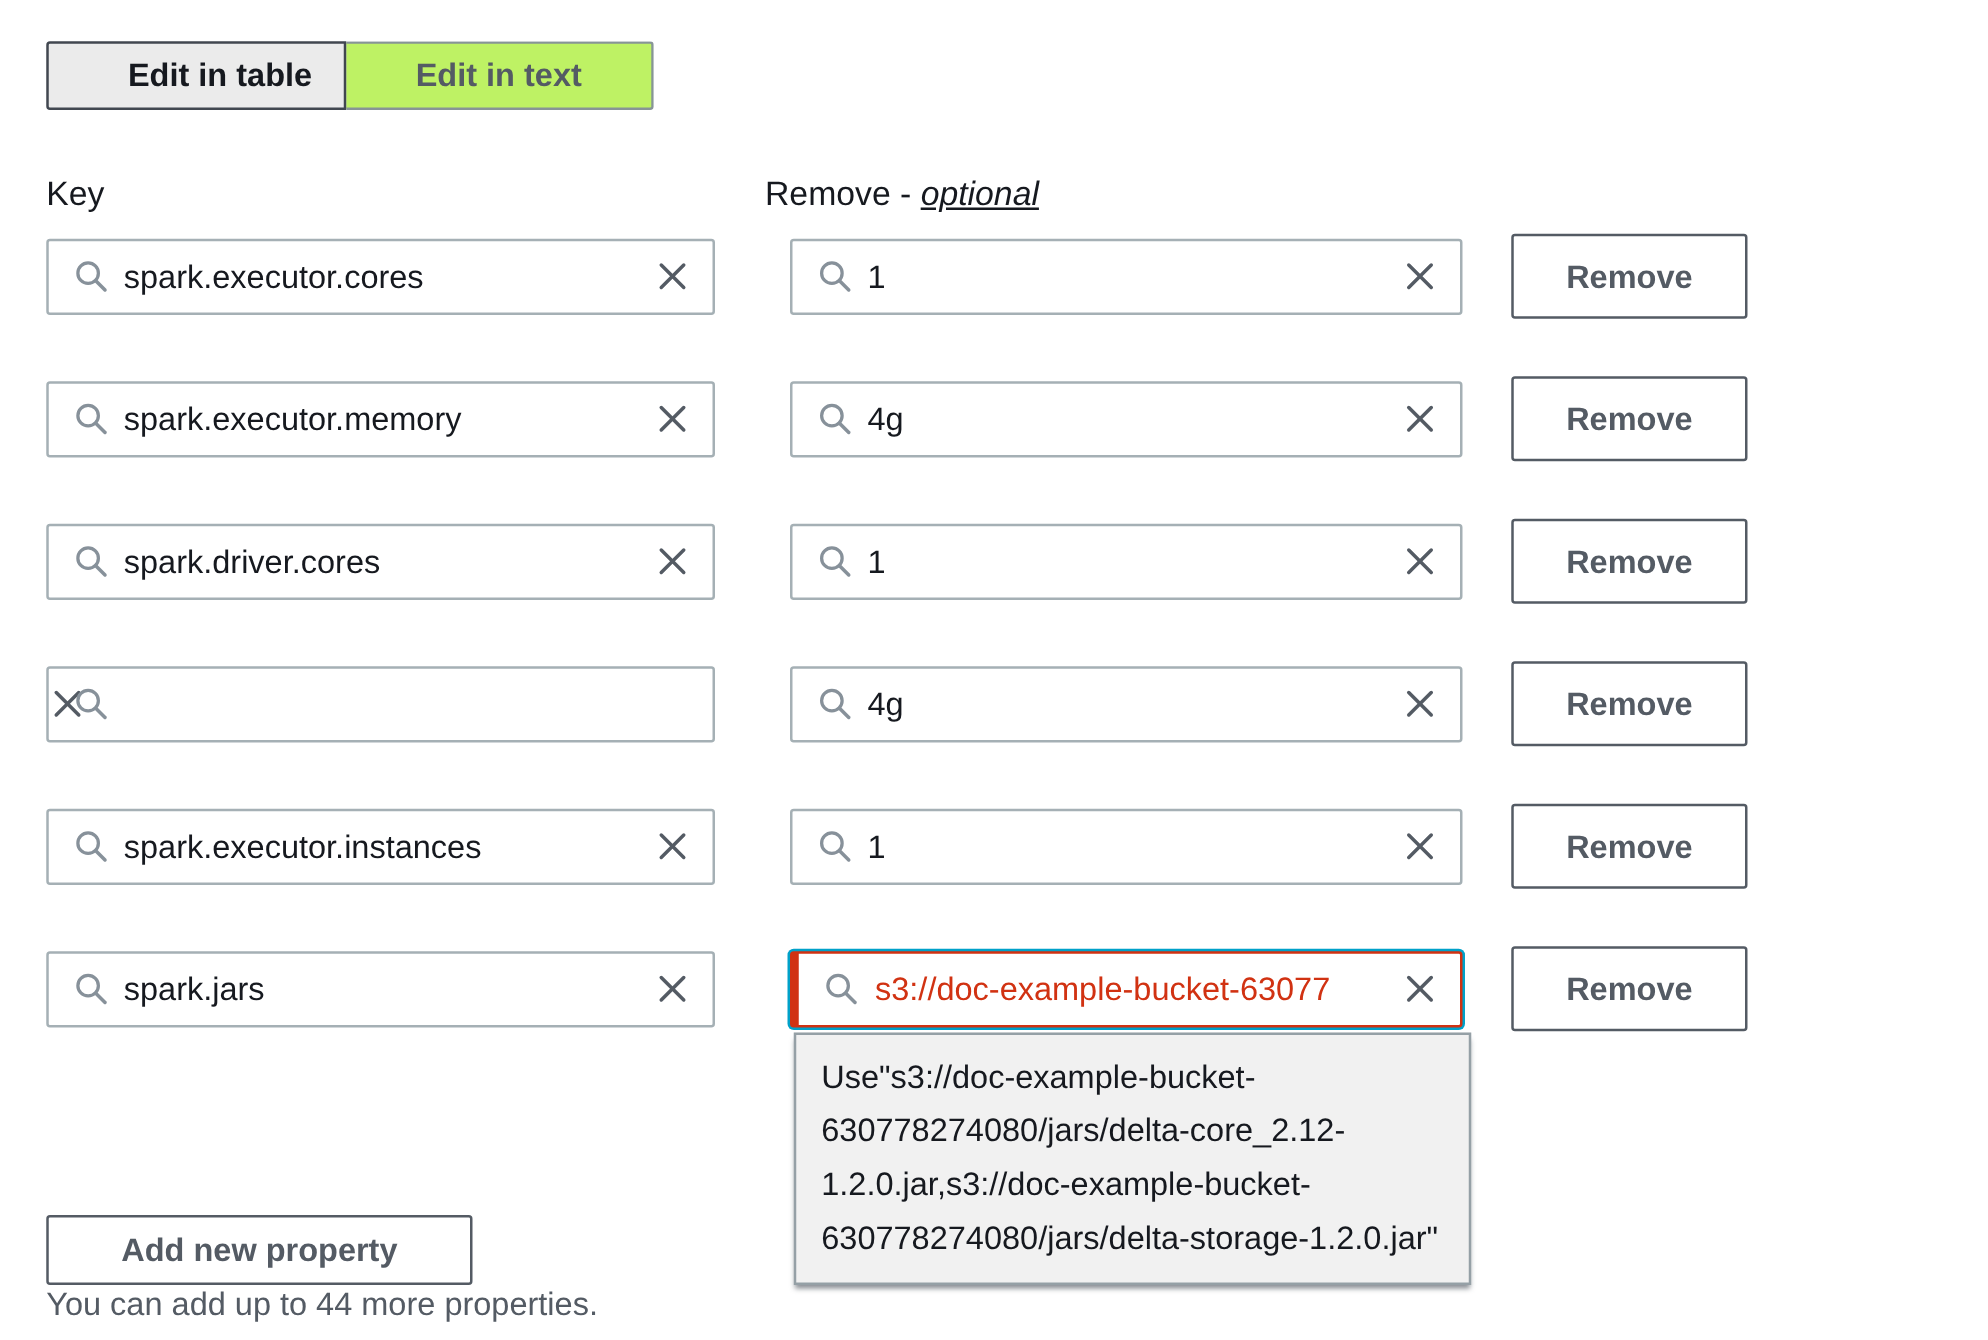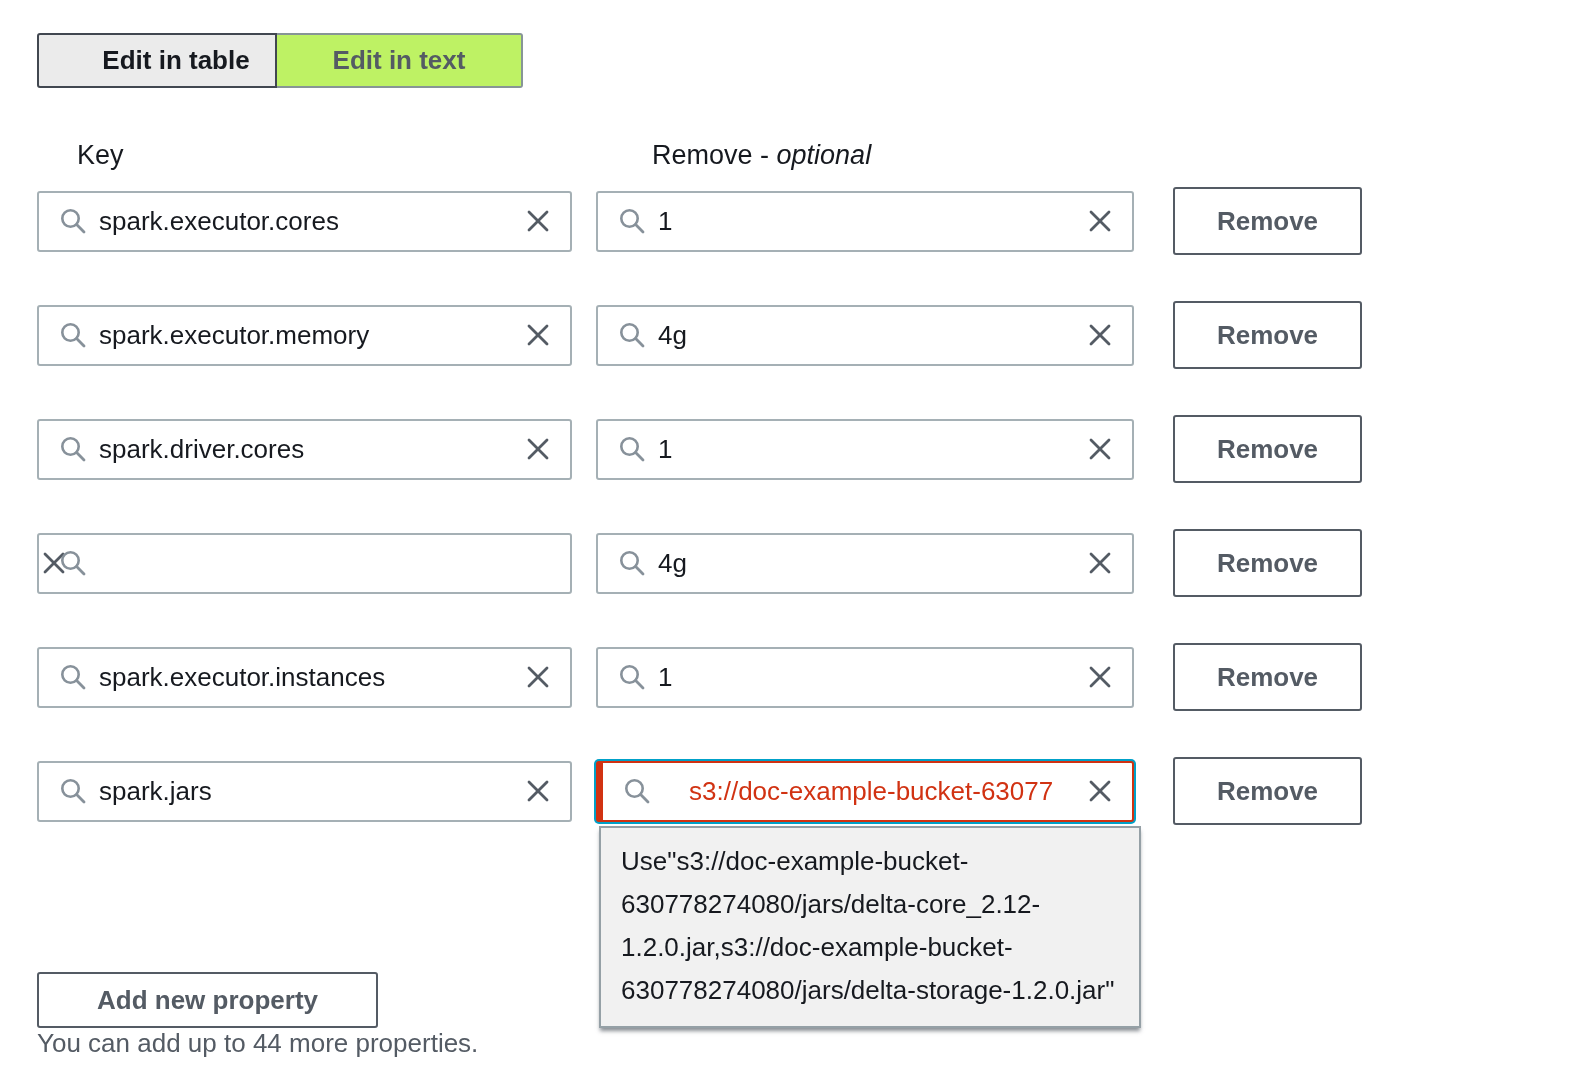--- a/index.html
+++ b/index.html
@@ -31,35 +31,35 @@
   .seg-btn.selected {
     background: var(--selected_bg, #ebebeb);
     border: 2px solid #414750;
     color: #16191f;
     position: relative;
     z-index: 1;
   }
 
   
   .col-headers { display: flex; margin-bottom: 16px; font-size: 27px; }
-  .col-headers .key-head { width: 575px; margin-left: 40px; }
-  .col-headers em { font-style: italic; }
+  .col-headers .key-head { width: 575px; }
+  .col-headers em { font-style: italic; text-decoration: underline; }
 
   
   .prop-row { display: flex; align-items: center; margin-bottom: 46px; }
   .input-wrap {
     position: relative;
     height: 61px;
     background: #fff;
     border: 2px solid var(--input_border, #a5b0b5);
     border-radius: 3px;
     display: flex;
     align-items: center;
   }
-  .input-wrap.key-col { width: 535px; margin-right: 24px; }
+  .input-wrap.key-col { width: 535px; margin-right: 60px; }
   .input-wrap.value-col { width: 538px; margin-right: 39px; }
   .input-wrap input {
     flex: 1;
     border: none;
     outline: none;
     background: transparent;
     font-family: "Liberation Sans", sans-serif;
     font-size: 26px;
     color: #16191f;
     padding: 0 8px 0 60px;
@@ -85,21 +85,21 @@
     flex: none;
     display: flex; align-items: center; justify-content: center;
   }
 
   
   .input-wrap.invalid {
     border: 2px solid var(--error, #d13212);
     border-left-width: 7px;
     box-shadow: 0 0 0 2px var(--focus, #00a1c9);
   }
-  .input-wrap.invalid input { color: var(--error, #d13212); padding-left: 86px; }
+  .input-wrap.invalid input { color: var(--error, #d13212); padding-left: 61px; }
 
   
   .remove-btn, .add-btn {
     font-family: "Liberation Sans", sans-serif;
     font-size: 26px;
     font-weight: 700;
     color: var(--button, #545b64);
     background: #ffffff;
     border: 2px solid var(--button, #545b64);
     border-radius: 3px;

